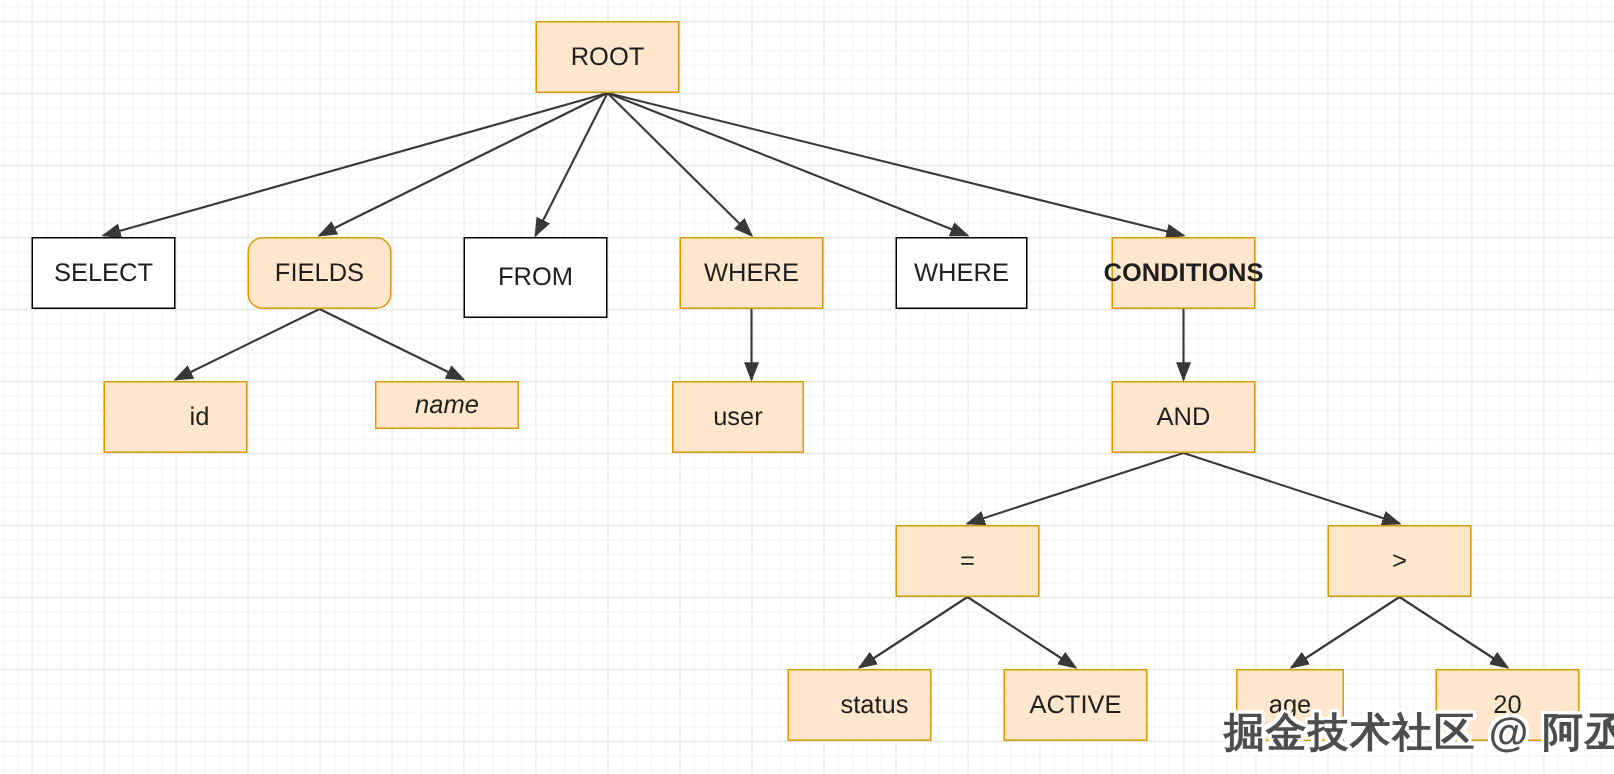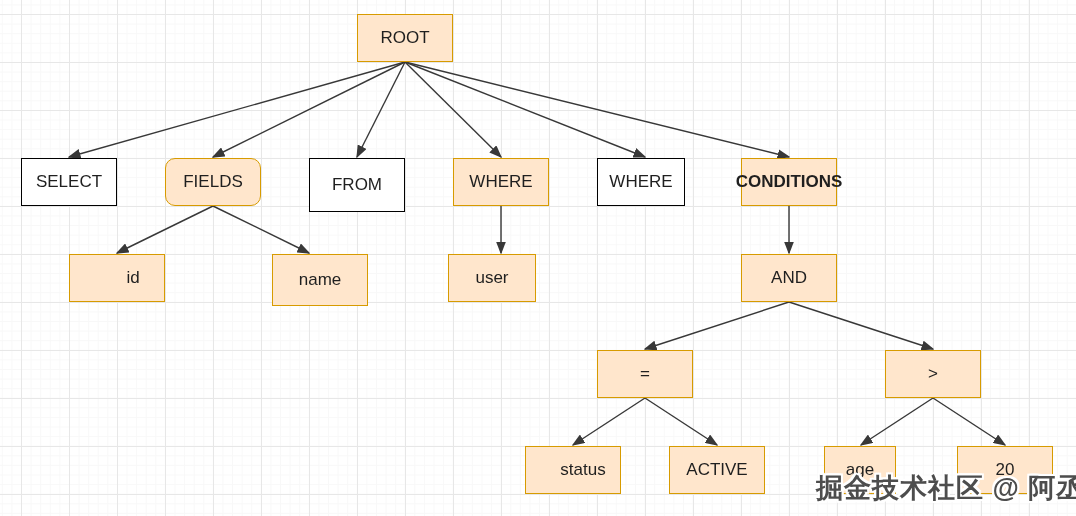--- a/index.html
+++ b/index.html
@@ -111,21 +111,21 @@
       </div>
       <div class="node white" style="left: 597px; top: 158px; width: 88px; height: 48px;">
         <span>WHERE</span>
       </div>
       <div class="node orange" style="left: 741px; top: 158px; width: 96px; height: 48px; font-weight: bold;">
         <span>CONDITIONS</span>
       </div>
       <div class="node orange" style="left: 69px; top: 254px; width: 96px; height: 48px; padding-left: 32px;">
         <span>id</span>
       </div>
-      <div class="node orange" style="left: 272px; top: 254px; width: 96px; height: 52px;">
+      <div class="node orange" style="left: 250px; top: 254px; width: 96px; height: 32px; font-style: italic;">
         <span>name</span>
       </div>
       <div class="node orange" style="left: 448px; top: 254px; width: 88px; height: 48px;">
         <span>user</span>
       </div>
       <div class="node orange" style="left: 741px; top: 254px; width: 96px; height: 48px;">
         <span>AND</span>
       </div>
       <div class="node orange" style="left: 597px; top: 350px; width: 96px; height: 48px;">
         <span>=</span>

